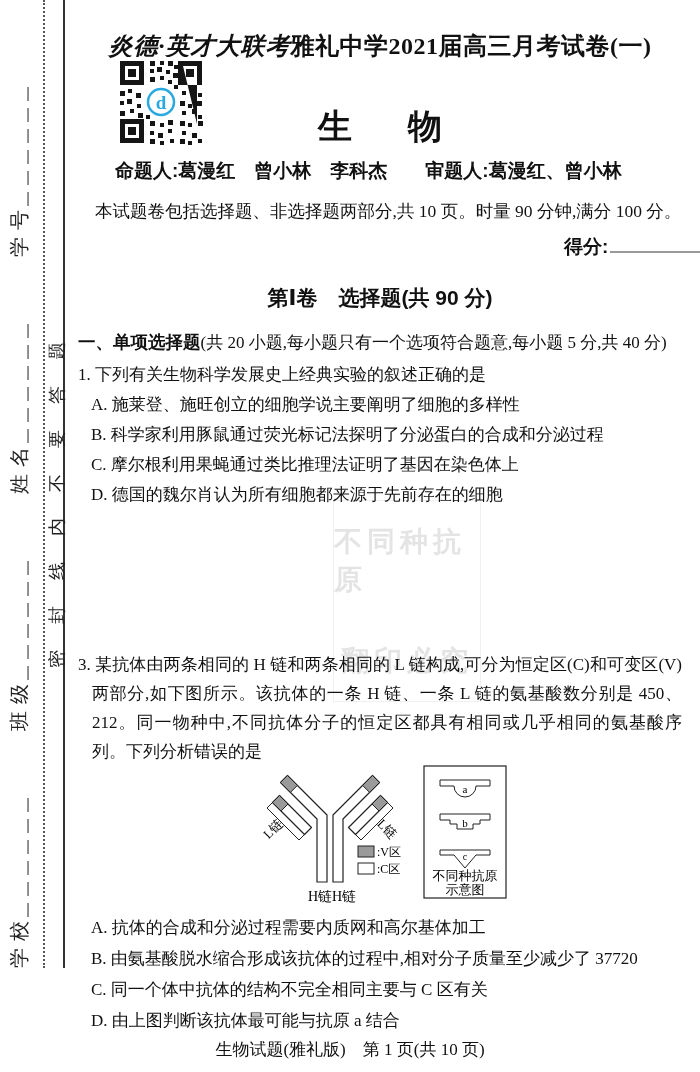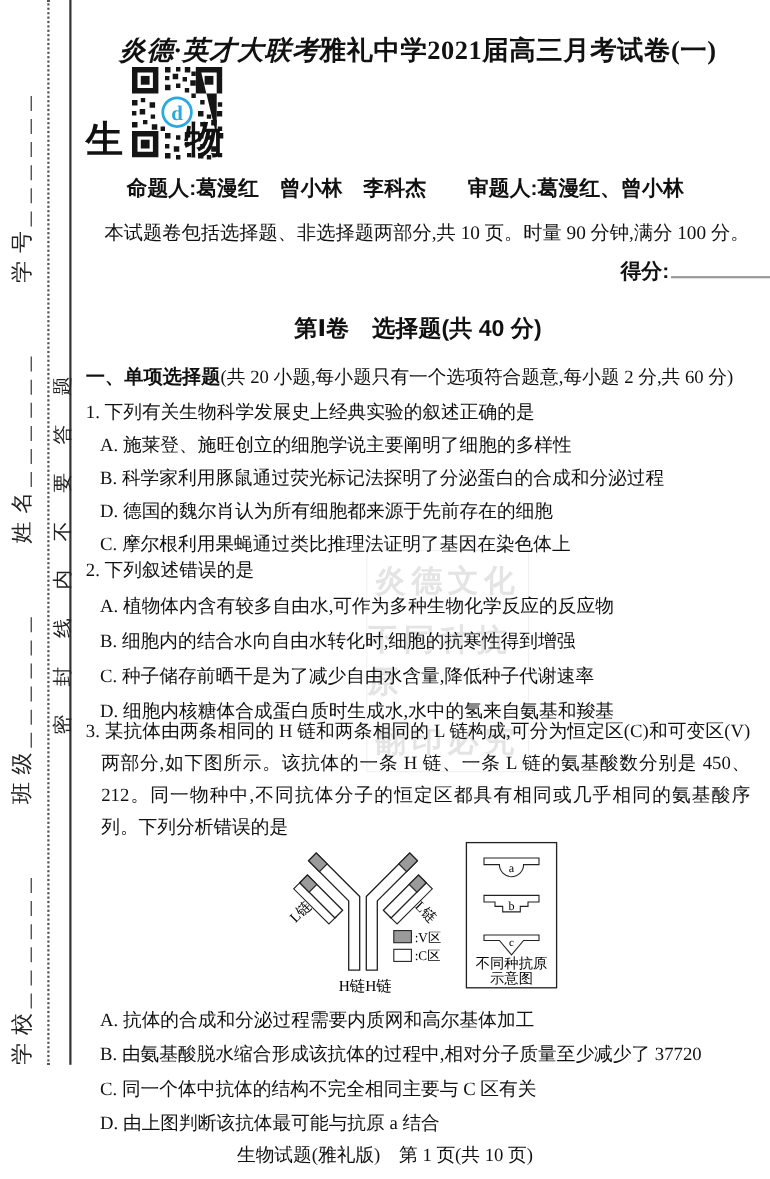--- a/index.html
+++ b/index.html
@@ -27,21 +27,21 @@
     border:1px solid rgba(0,0,0,0.06);
     display:flex;flex-direction:column;justify-content:space-around;align-items:center;
     color:rgba(130,130,130,0.22);font-size:28px;letter-spacing:5px;font-weight:600;
   }
   
   .content{position:absolute;left:78px;top:0;width:604px;height:1072px;z-index:1;}
   .exam-title{position:absolute;top:14px;left:0;width:100%;text-align:center;font-size:24px;white-space:nowrap;}
   .exam-title .brand{font-weight:900;font-style:italic;letter-spacing:1px;}
   .exam-title .rest{font-weight:600;letter-spacing:0.5px;}
   .qr{position:absolute;left:38px;top:57px;width:90px;height:90px;}
-  .subject{position:absolute;top:76px;left:0;width:100%;font-size:34px;font-weight:bold;}
+  .subject{position:absolute;top:76px;left:0;width:100%;text-align:center;font-size:34px;font-weight:bold;}
   .subject span{letter-spacing:56px;margin-right:-56px;display:inline-block;}
   .authors{position:absolute;top:158px;left:37px;font-size:19px;font-weight:bold;white-space:nowrap;}
   .authors .setters{margin-right:38px;}
   .instructions{position:absolute;top:199px;left:17px;font-size:17.5px;white-space:nowrap;}
   .score-row{position:absolute;top:234px;left:462px;font-size:19px;font-weight:bold;white-space:nowrap;margin-left:24px;}
   .score-line{display:inline-block;width:100px;border-bottom:2px solid #999;height:17px;margin-left:2px;}
   .part-title{position:absolute;top:284px;left:0;width:100%;text-align:center;font-size:21px;font-weight:bold;}
   .subsection{position:absolute;top:330px;left:0;width:100%;font-size:17px;white-space:nowrap;}
   .subsection .sub-bold{font-weight:bold;font-size:17.5px;margin-top:16px;}
   .qblock{position:absolute;left:0;width:100%;font-size:17px;}
@@ -56,21 +56,20 @@
 </style>
 </head>
 <body>
 
 <div class="seal-dotted"></div>
 <div class="seal-solid"></div>
 <div class="student-fields">学 校＿＿＿＿＿＿　　　班 级＿＿＿＿＿＿　　　姓 名＿＿＿＿＿＿　　　学 号＿＿＿＿＿＿</div>
 <div class="seal-warning">密　封　线　内　不　要　答　题</div>
 
 <div class="watermark">
-  <span>炎德文化</span>
   <span>不同种抗原</span>
   <span>翻印必究</span>
 </div>
 
 <div class="content">
 
   <h1 class="exam-title">
     <span class="brand">炎德·英才大联考</span><span class="rest">雅礼中学2021届高三月考试卷(一)</span>
   </h1>
 
@@ -95,41 +94,34 @@
   <div class="authors sans">
     <span class="setters">命题人:葛漫红　曾小林　李科杰</span><span>审题人:葛漫红、曾小林</span>
   </div>
 
   <div class="instructions">本试题卷包括选择题、非选择题两部分,共 10 页。时量 90 分钟,满分 100 分。</div>
 
   <div class="score-row sans">
     <span>得分:</span><span class="score-line"></span>
   </div>
 
-  <div class="part-title sans">第Ⅰ卷　选择题(共 40 分)</div>
+  <div class="part-title sans">第Ⅰ卷　选择题(共 90 分)</div>
 
   <div class="subsection">
-    <span class="sub-bold sans">一、单项选择题</span><span>(共 20 小题,每小题只有一个选项符合题意,每小题 2 分,共 60 分)</span>
+    <span class="sub-bold sans">一、单项选择题</span><span>(共 20 小题,每小题只有一个选项符合题意,每小题 5 分,共 40 分)</span>
   </div>
 
   <div class="qblock q1">
     <div>1. 下列有关生物科学发展史上经典实验的叙述正确的是</div>
     <div class="opt">A. 施莱登、施旺创立的细胞学说主要阐明了细胞的多样性</div>
     <div class="opt">B. 科学家利用豚鼠通过荧光标记法探明了分泌蛋白的合成和分泌过程</div>
+    <div class="opt">C. 摩尔根利用果蝇通过类比推理法证明了基因在染色体上</div>
     <div class="opt">D. 德国的魏尔肖认为所有细胞都来源于先前存在的细胞</div>
-    <div class="opt">C. 摩尔根利用果蝇通过类比推理法证明了基因在染色体上</div>
   </div>
 
-  <div class="qblock q2">
-    <div>2. 下列叙述错误的是</div>
-    <div class="opt">A. 植物体内含有较多自由水,可作为多种生物化学反应的反应物</div>
-    <div class="opt">B. 细胞内的结合水向自由水转化时,细胞的抗寒性得到增强</div>
-    <div class="opt">C. 种子储存前晒干是为了减少自由水含量,降低种子代谢速率</div>
-    <div class="opt">D. 细胞内核糖体合成蛋白质时生成水,水中的氢来自氨基和羧基</div>
-  </div>
 
   <div class="qblock q3p">3. 某抗体由两条相同的 H 链和两条相同的 L 链构成,可分为恒定区(C)和可变区(V)两部分,如下图所示。该抗体的一条 H 链、一条 L 链的氨基酸数分别是 450、212。同一物种中,不同抗体分子的恒定区都具有相同或几乎相同的氨基酸序列。下列分析错误的是</div>
 
   <svg class="figure" viewBox="0 0 270 148">
 
     <polygon points="93,122 93,55 132.5,15.5 139.5,22.5 103,59 103,122" fill="#fff" stroke="#222" stroke-width="1.2" stroke-linejoin="round"></polygon>
     <polygon points="87,122 87,55 47.5,15.5 40.5,22.5 77,59 77,122" fill="#fff" stroke="#222" stroke-width="1.2" stroke-linejoin="round"></polygon>
     <polygon points="122.6,25.4 132.5,15.5 139.5,22.5 129.6,32.4" stroke="#222" stroke-width="1" fill="#9a9a9a"></polygon>
     <polygon points="57.4,25.4 47.5,15.5 40.5,22.5 50.4,32.4" stroke="#222" stroke-width="1" fill="#9a9a9a"></polygon>
 

